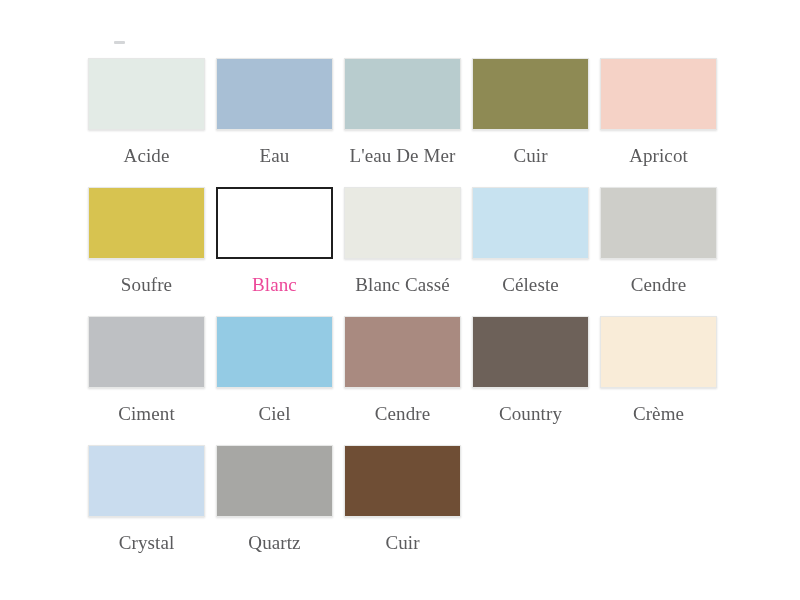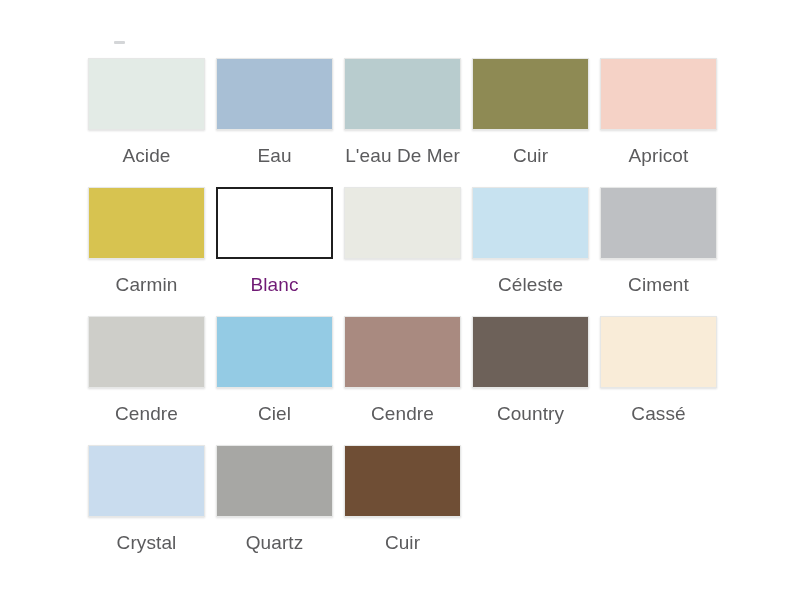--- a/index.html
+++ b/index.html
@@ -46,20 +46,21 @@
     grid-column-gap: 11px;
     grid-row-gap: 0px;
     grid-auto-rows: 129px;
   }
 
   .swatch-cell {
     width: 117px;
     height: 92px;
     position: relative;
     cursor: pointer;
+    font-family: Liberation Serif, serif;
   }
 
   .swatch-chip {
     width: 117px;
     height: 72px;
     box-sizing: border-box;
     border: 1px solid #e6e7e6;
     box-shadow: 0 1px 2px rgba(0,0,0,0.13);
     background: #ffffff;
   }
@@ -75,21 +76,21 @@
     text-align: center;
     margin-top: 15px;
     font-size: 19px;
     line-height: 22px;
     color: #5b5b5d;
     white-space: nowrap;
     letter-spacing: 0.1px;
   }
 
   .swatch-cell.is-selected .swatch-label {
-    color: #701a75;
+    color: #ec4899;
   }
 </style>
 </head>
 <body>
 
 <div id="swatch-picker">
 
   <div id="top-artifact"></div>
 
   <div id="swatch-grid">
@@ -108,56 +109,57 @@
       <div class="swatch-cell">
         <div class="swatch-chip" style="background: rgb(142, 138, 84);"></div>
         <span class="swatch-label">Cuir</span>
       </div>
       <div class="swatch-cell">
         <div class="swatch-chip" style="background: rgb(245, 210, 198);"></div>
         <span class="swatch-label">Apricot</span>
       </div>
       <div class="swatch-cell">
         <div class="swatch-chip" style="background: rgb(215, 195, 80);"></div>
-        <span class="swatch-label">Carmin</span>
+        <span class="swatch-label">Soufre</span>
       </div>
       <div class="swatch-cell is-selected">
         <div class="swatch-chip" style="background: rgb(255, 255, 255);"></div>
         <span class="swatch-label">Blanc</span>
       </div>
       <div class="swatch-cell">
         <div class="swatch-chip" style="background: rgb(233, 234, 227);"></div>
+        <span class="swatch-label">Blanc Cassé</span>
       </div>
       <div class="swatch-cell">
         <div class="swatch-chip" style="background: rgb(199, 226, 240);"></div>
         <span class="swatch-label">Céleste</span>
       </div>
       <div class="swatch-cell">
+        <div class="swatch-chip" style="background: rgb(206, 206, 201);"></div>
+        <span class="swatch-label">Cendre</span>
+      </div>
+      <div class="swatch-cell">
         <div class="swatch-chip" style="background: rgb(190, 192, 195);"></div>
         <span class="swatch-label">Ciment</span>
-      </div>
-      <div class="swatch-cell">
-        <div class="swatch-chip" style="background: rgb(206, 206, 201);"></div>
-        <span class="swatch-label">Cendre</span>
       </div>
       <div class="swatch-cell">
         <div class="swatch-chip" style="background: rgb(148, 203, 228);"></div>
         <span class="swatch-label">Ciel</span>
       </div>
       <div class="swatch-cell">
         <div class="swatch-chip" style="background: rgb(169, 138, 128);"></div>
         <span class="swatch-label">Cendre</span>
       </div>
       <div class="swatch-cell">
         <div class="swatch-chip" style="background: rgb(109, 97, 89);"></div>
         <span class="swatch-label">Country</span>
       </div>
       <div class="swatch-cell">
         <div class="swatch-chip" style="background: rgb(249, 236, 216);"></div>
-        <span class="swatch-label">Cassé</span>
+        <span class="swatch-label">Crème</span>
       </div>
       <div class="swatch-cell">
         <div class="swatch-chip" style="background: rgb(201, 220, 238);"></div>
         <span class="swatch-label">Crystal</span>
       </div>
       <div class="swatch-cell">
         <div class="swatch-chip" style="background: rgb(167, 167, 164);"></div>
         <span class="swatch-label">Quartz</span>
       </div>
       <div class="swatch-cell">

